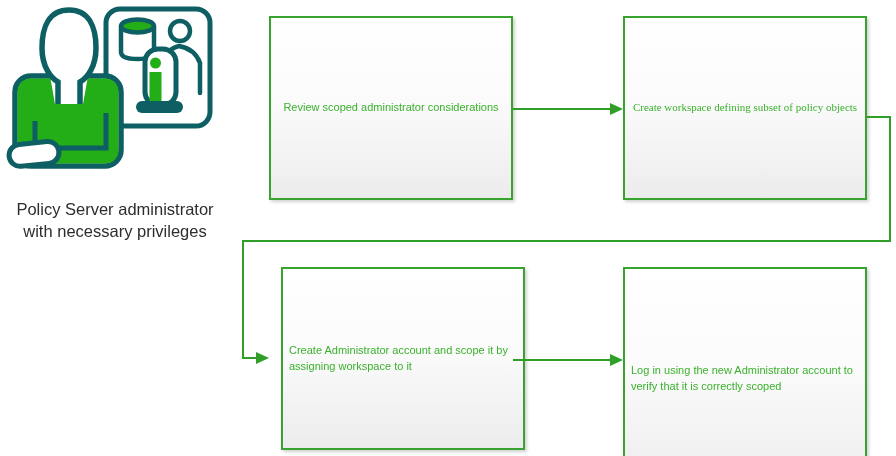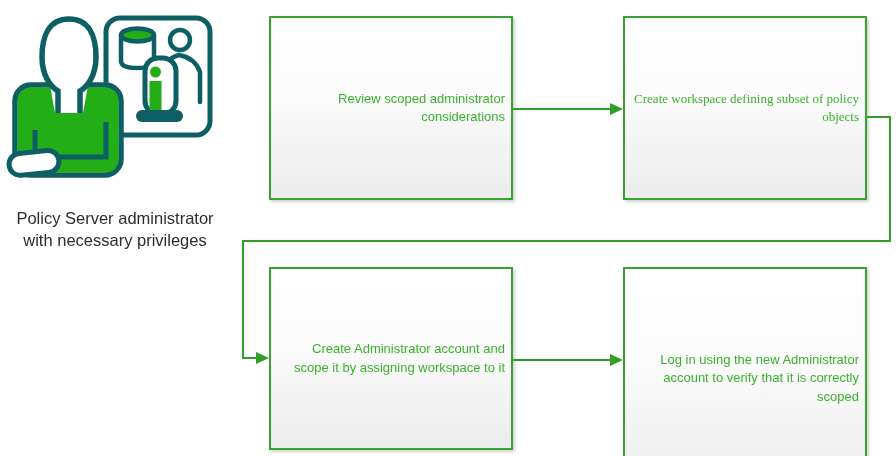--- a/index.html
+++ b/index.html
@@ -1,40 +1,40 @@
 <!DOCTYPE html>
 <html><head>
 <meta charset="utf-8">
 <style>
   html,body{margin:0;padding:0;}
   body{
     width:896px;height:456px;position:relative;background:#ffffff;
     font-family:"Liberation Sans", sans-serif;overflow:hidden;
   }
-  .figure{position:absolute;left:3px;top:12px;width:228px;}
+  .figure{position:absolute;left:3px;top:3px;width:228px;}
   .figure svg{display:block;}
   .figure-caption{
     position:absolute;left:0;top:196px;width:224px;
     text-align:center;color:#2d2d2d;font-size:16.5px;line-height:1.32;
   }
   .flow-box{
     position:absolute;width:244px;height:184px;
     border:2px solid #38a32f;
     background:linear-gradient(180deg,#ffffff 0%,#fbfbfb 45%,#ececec 100%);
     box-shadow:2px 2px 3px rgba(0,0,0,0.18);
     display:flex;align-items:center;justify-content:center;
     box-sizing:border-box;
   }
   .flow-box .label{
-    color:#3bb12d;font-size:13px;line-height:1.4;text-align:right;
+    color:#3bb12d;font-size:11px;line-height:1.4;text-align:left;
     padding:0 6px;
   }
   #box1{left:269px;top:16px;}
   #box2{left:623px;top:16px;font-family:Liberation Serif, serif;}
-  #box3{left:269px;top:267px;height:183px;}
+  #box3{left:281px;top:267px;height:183px;}
   #box4{left:623px;top:267px;height:223px;}
   .connector-layer{
     position:absolute;left:0;top:0;width:896px;height:456px;
     pointer-events:none;
   }
 </style>
 </head>
 <body>
 
 <div class="figure">

